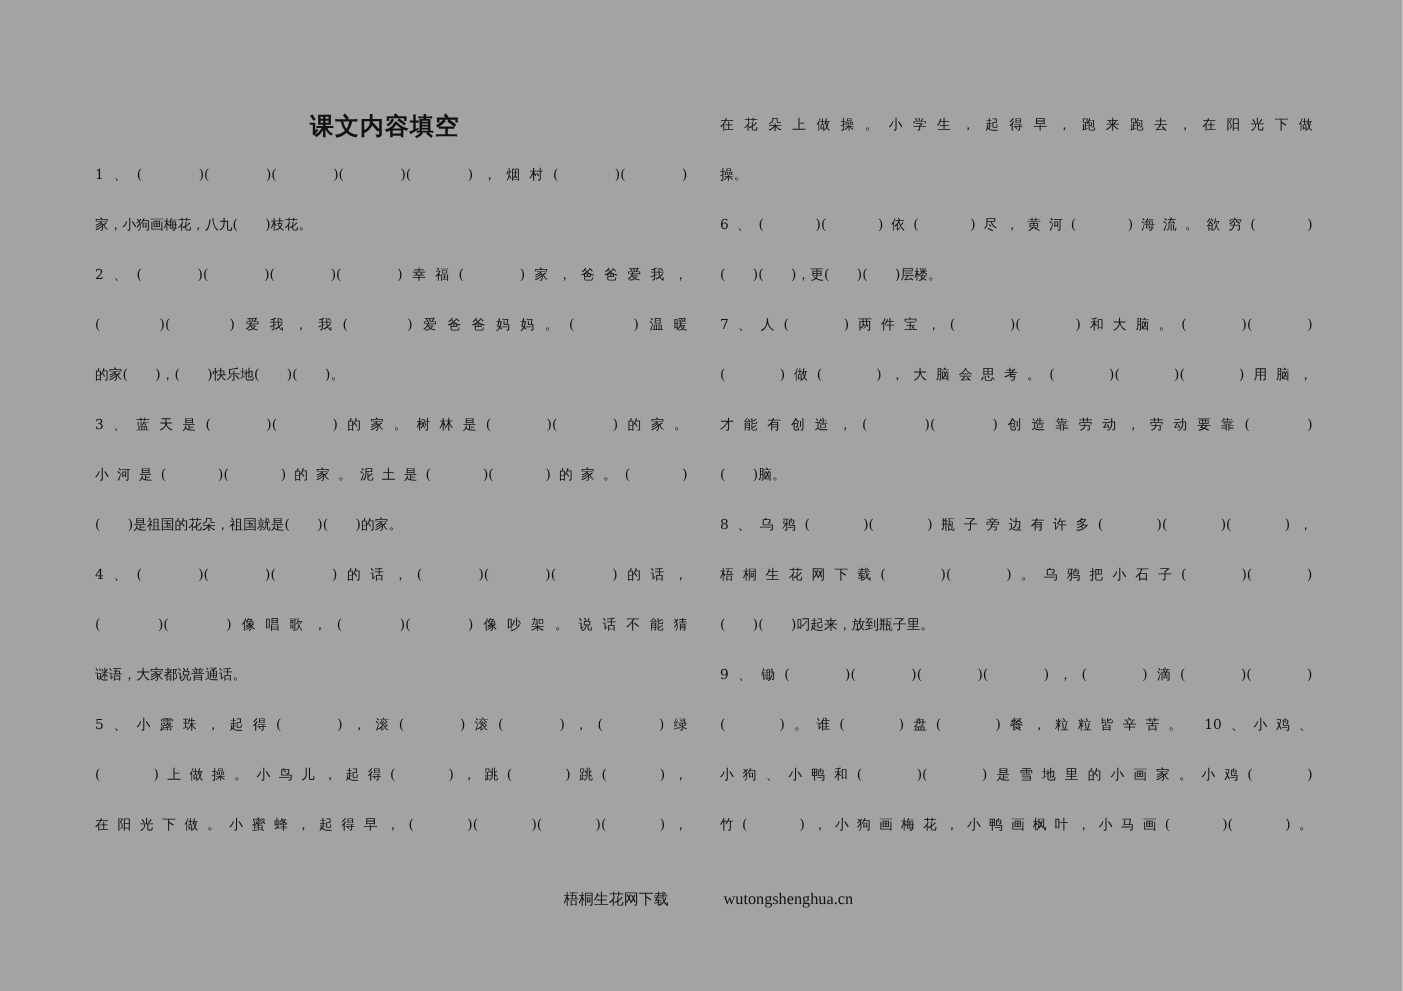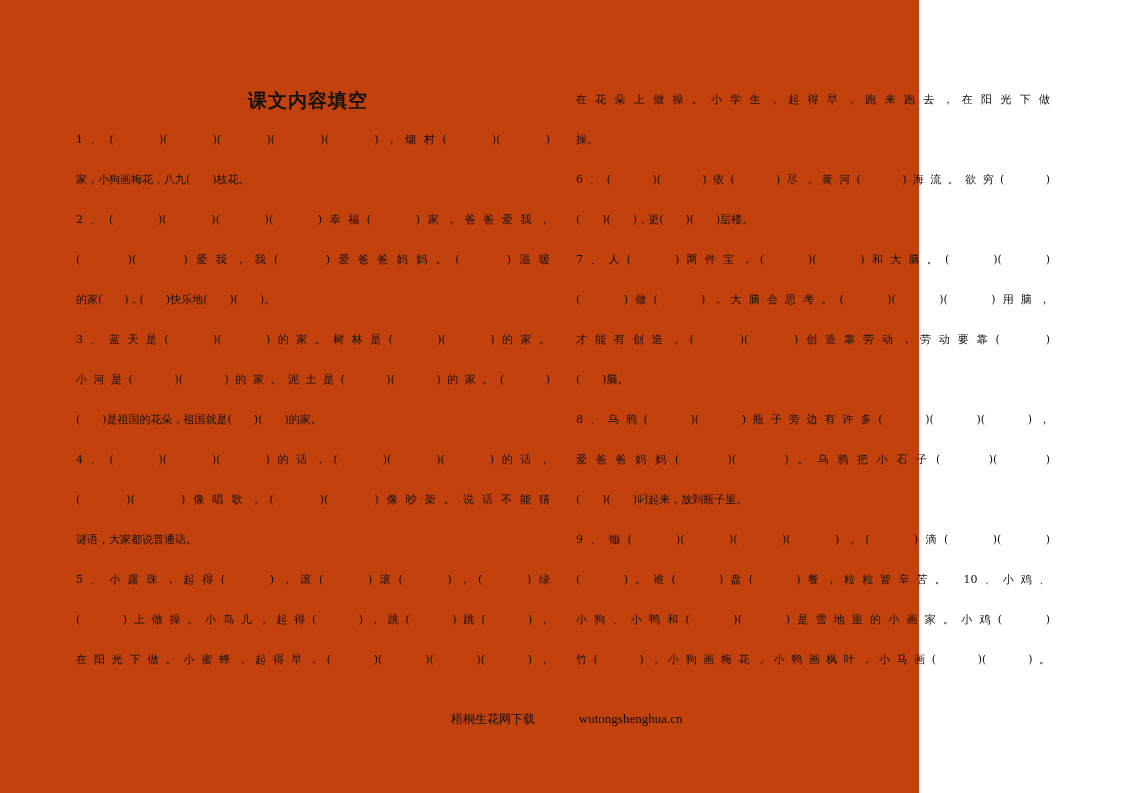--- a/index.html
+++ b/index.html
@@ -1,18 +1,18 @@
 <!DOCTYPE html>
 <html><head>
 <meta charset="utf-8">
 <style>
   html, body { margin: 0; padding: 0; background: #ffffff; }
   body { width: 1122px; height: 793px; position: relative; overflow: hidden;
          font-family: "DejaVu Serif", "Liberation Serif", serif; color: #111; }
-  .page { position: absolute; left: 0; top: 0; width: 919px; height: 793px; background: #c2410c; }
+  .page { position: absolute; left: 0; top: 0; width: 1122px; height: 793px; background: #a3a3a3; }
   .title { position: absolute; left: 248px; top: 88px; font-size: 19px; font-weight: bold;
            font-family: "DejaVu Sans", sans-serif; letter-spacing: 1px; white-space: nowrap; }
   .col { position: absolute; top: 0; width: 474px; }
   .col.left { left: 76px; }
   .col.right { left: 576px; }
   .line { position: absolute; left: 0; width: 474px; height: 24px; font-size: 11px;
           line-height: 24px; white-space: nowrap; text-align: justify; text-align-last: justify; }
   .line.last { text-align-last: left; }
   .footer { position: absolute; top: 711px; left: 451px; font-size: 12px; white-space: nowrap; }
   .footer span { display: inline-block; }
@@ -44,21 +44,21 @@
   <div class="col right" id="rightCol">
       <div class="line" style="top: 88px;">在花朵上做操。小学生，起得早，跑来跑去，在阳光下做</div>
       <div class="line last" style="top: 128px;">操。</div>
       <div class="line" style="top: 168px;">6、(　　)(　　)依(　　)尽，黄河(　　)海流。欲穷(　　)</div>
       <div class="line last" style="top: 208px;"> (　　)(　　)，更(　　)(　　)层楼。</div>
       <div class="line" style="top: 248px;">7、人(　　)两件宝，(　　)(　　)和大脑。(　　)(　　)</div>
       <div class="line" style="top: 288px;"> (　　)做(　　)，大脑会思考。(　　)(　　)(　　)用脑，</div>
       <div class="line" style="top: 328px;">才能有创造，(　　)(　　)创造靠劳动，劳动要靠(　　)</div>
       <div class="line last" style="top: 368px;"> (　　)脑。</div>
       <div class="line" style="top: 408px;">8、乌鸦(　　)(　　)瓶子旁边有许多(　　)(　　)(　　)，</div>
-      <div class="line" style="top: 448px;">爱爸爸妈妈(　　)(　　)。乌鸦把小石子(　　)(　　)</div>
+      <div class="line" style="top: 448px;">梧桐生花网下载(　　)(　　)。乌鸦把小石子(　　)(　　)</div>
       <div class="line last" style="top: 488px;"> (　　)(　　)叼起来，放到瓶子里。</div>
       <div class="line" style="top: 528px;">9、锄(　　)(　　)(　　)(　　)，(　　)滴(　　)(　　)</div>
       <div class="line" style="top: 568px;"> (　　)。谁(　　)盘(　　)餐，粒粒皆辛苦。 10、小鸡、</div>
       <div class="line" style="top: 608px;">小狗、小鸭和(　　)(　　)是雪地里的小画家。小鸡(　　)</div>
       <div class="line" style="top: 648px;">竹(　　)，小狗画梅花，小鸭画枫叶，小马画(　　)(　　)。</div>
     </div>
 
   <div class="footer">
     <span class="site-name">梧桐生花网下载</span>
     <span class="site-url">wutongshenghua.cn</span>

